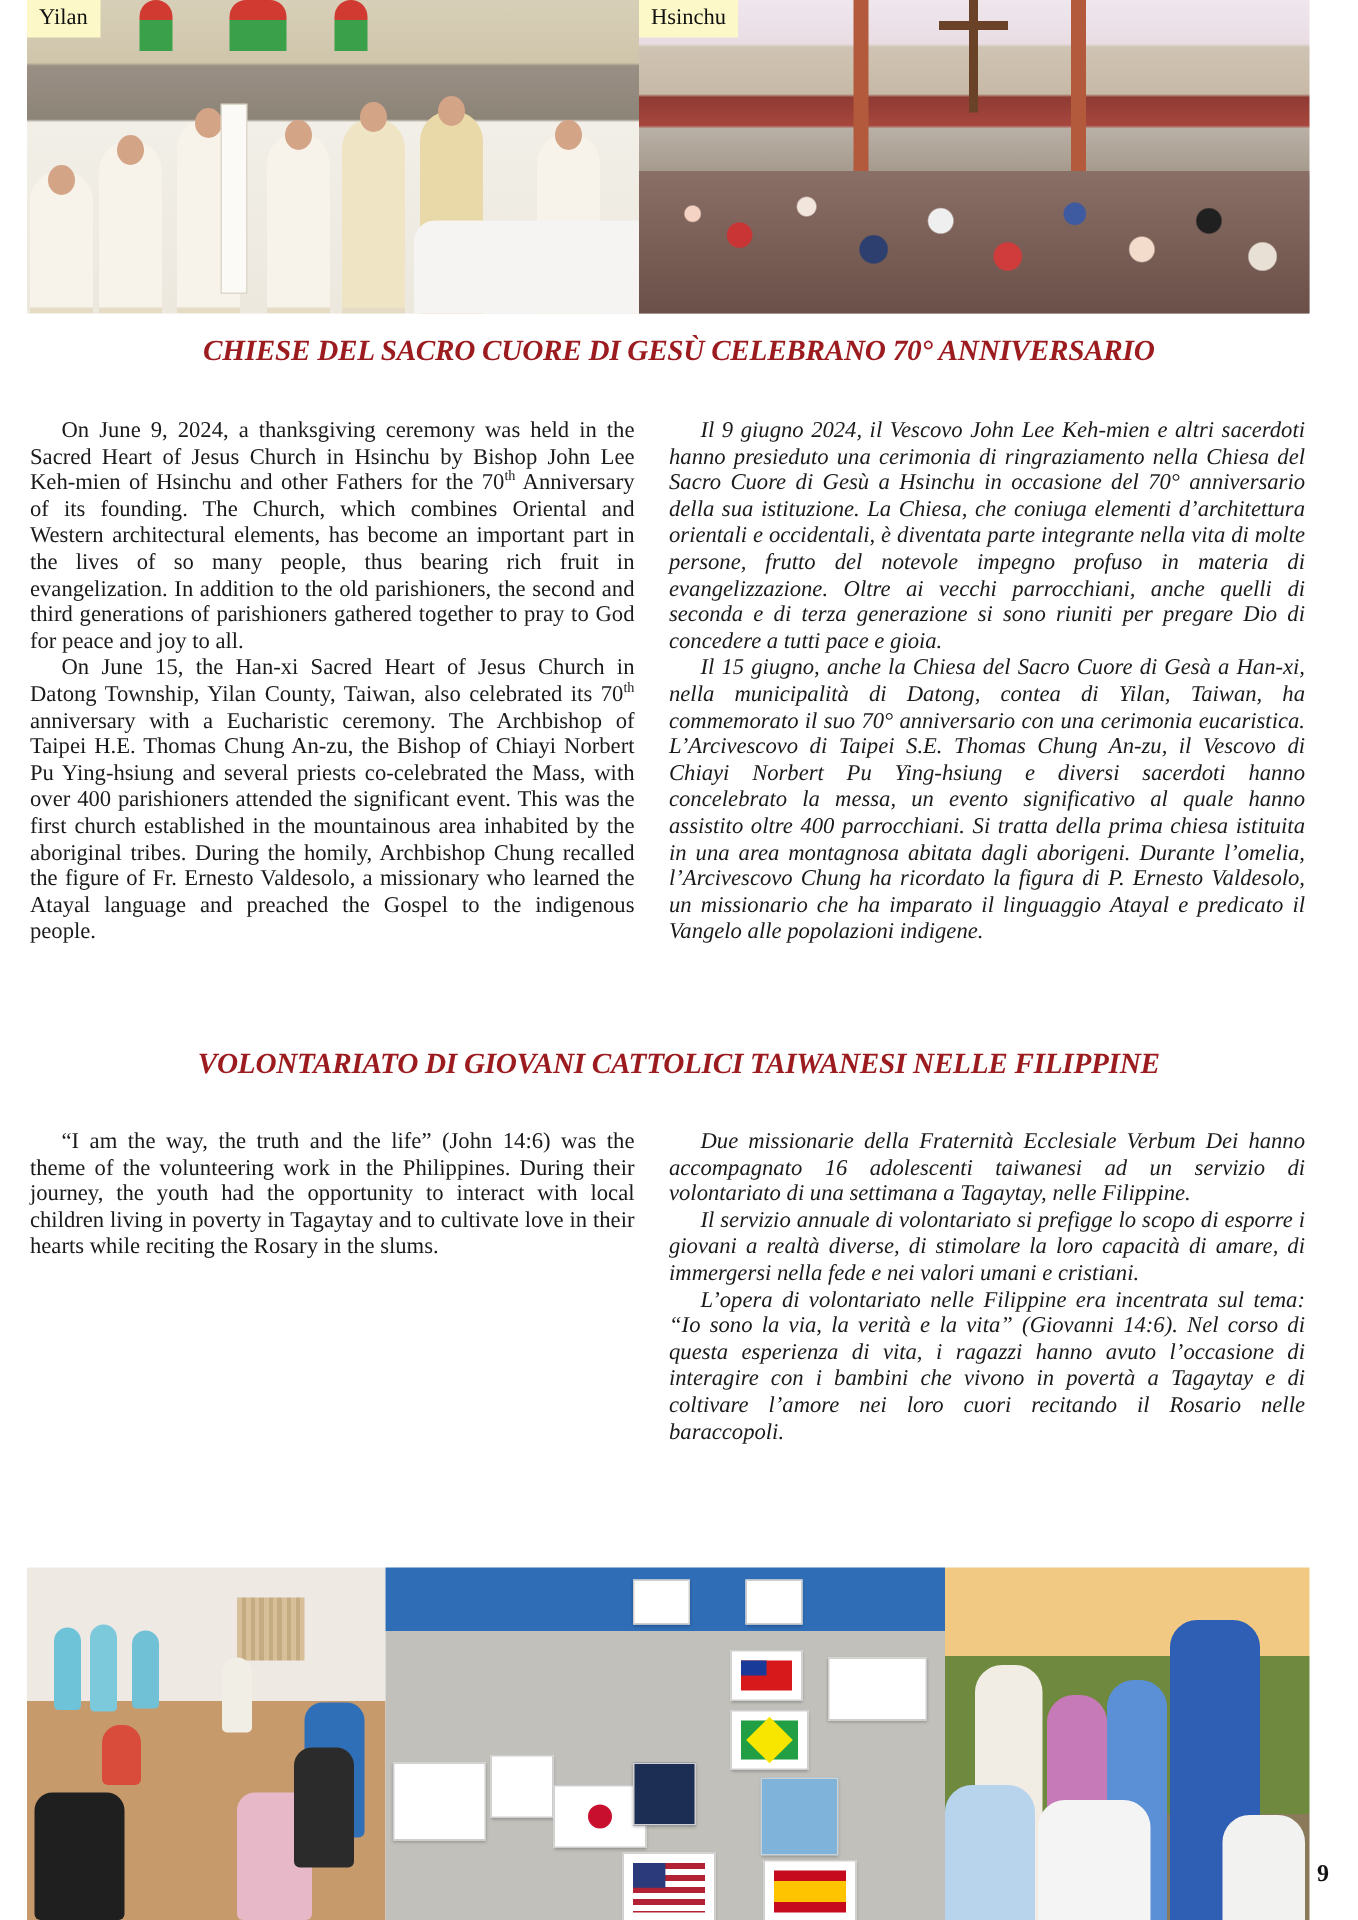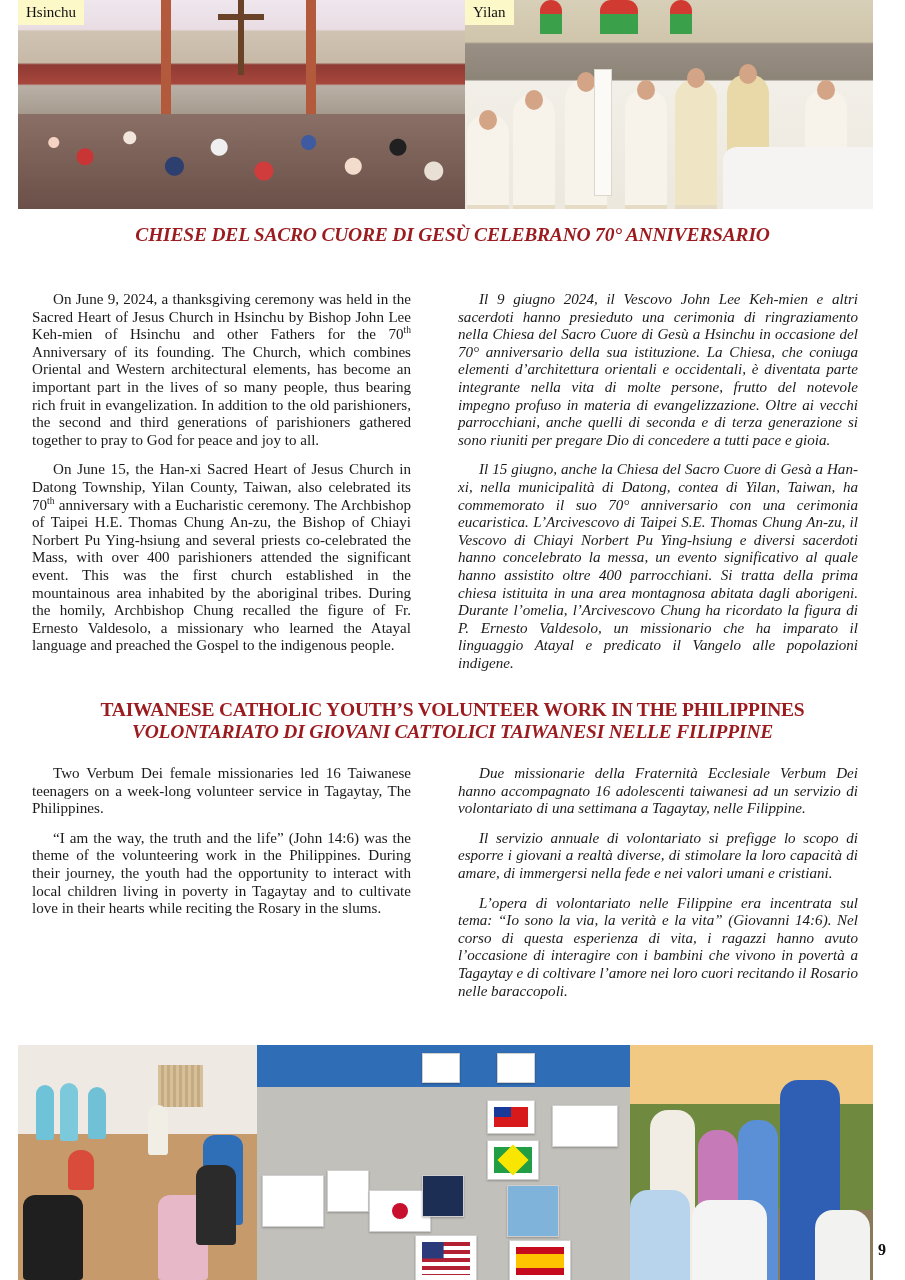--- a/index.html
+++ b/index.html
@@ -186,48 +186,40 @@
     .headline sup { font-size: 12px; line-height: 0; vertical-align: 7px; }
 
     .column {
       position: absolute;
       font-size: 15.1px;
       line-height: 17.6px;
       text-align: justify;
       hyphens: none;
     }
     .column p {
-      margin: 12px;
+      margin: 0;
       text-indent: 21px;
     }
     .column.en { left: 20px; width: 403px; }
     .column.it { left: 446px; width: 424px; font-style: italic; }
     .column sup { font-size: 9.5px; line-height: 0; vertical-align: 6px; }
 
     .page-number {
       position: absolute;
       left: 878px;
       top: 1241px;
       font-size: 16px;
       font-weight: bold;
       color: #111;
     }
   </style>
 </head>
 <body>
 
 <div class="photo-strip top">
-  <div class="photo ph-hsinchu" role="img" aria-label="Parishioners gathered inside Sacred Heart of Jesus Church, Hsinchu">
-    <div class="pillar" style="left:143px"></div>
-    <div class="pillar" style="left:288px"></div>
-    <div class="cross-v"></div>
-    <div class="cross-h"></div>
-    <div class="crowd"></div>
-    <span class="photo-label">Hsinchu</span>
-  </div>
   <div class="photo ph-yilan" role="img" aria-label="Archbishop and priests celebrating Mass in Han-xi church, Yilan">
     <div class="window" style="left:75px"></div>
     <div class="window" style="left:135px;width:38px"></div>
     <div class="window" style="left:205px"></div>
     <div class="figure" style="left:2px;height:95px"></div>
     <div class="figure" style="left:48px;height:115px"></div>
     <div class="figure" style="left:100px;height:130px"></div>
     <div class="figure" style="left:160px;height:120px"></div>
     <div class="figure" style="left:210px;height:130px;background:#efe4c4"></div>
     <div class="figure" style="left:262px;height:135px;background:#e9d9a8"></div>
@@ -236,43 +228,49 @@
     <div class="head" style="left:60px;top:90px"></div>
     <div class="head" style="left:112px;top:72px"></div>
     <div class="head" style="left:172px;top:80px"></div>
     <div class="head" style="left:222px;top:68px"></div>
     <div class="head" style="left:274px;top:64px"></div>
     <div class="head" style="left:352px;top:80px"></div>
     <div class="candle"></div>
     <div class="altar"></div>
     <span class="photo-label">Yilan</span>
   </div>
+  <div class="photo ph-hsinchu" role="img" aria-label="Parishioners gathered inside Sacred Heart of Jesus Church, Hsinchu">
+    <div class="pillar" style="left:143px"></div>
+    <div class="pillar" style="left:288px"></div>
+    <div class="cross-v"></div>
+    <div class="cross-h"></div>
+    <div class="crowd"></div>
+    <span class="photo-label">Hsinchu</span>
+  </div>
 </div>
 
 <h1 class="headline" style="top:224px;margin:0">
   <span class="it">CHIESE DEL SACRO CUORE DI GESÙ CELEBRANO 70° ANNIVERSARIO</span>
 </h1>
 
 <div class="column en" style="top:279px">
   <p><span>On June 9, 2024, a thanksgiving ceremony was held in the Sacred Heart of Jesus Church in Hsinchu by Bishop John Lee Keh-mien of Hsinchu and other Fathers for the 70</span><sup>th</sup><span> Anniversary of its founding. The Church, which combines Oriental and Western architectural elements, has become an important part in the lives of so many people, thus bearing rich fruit in evangelization. In addition to the old parishioners, the second and third generations of parishioners gathered together to pray to God for peace and joy to all.</span></p>
   <p><span>On June 15, the Han-xi Sacred Heart of Jesus Church in Datong Township, Yilan County, Taiwan, also celebrated its 70</span><sup>th</sup><span> anniversary with a Eucharistic ceremony. The Archbishop of Taipei H.E. Thomas Chung An-zu, the Bishop of Chiayi Norbert Pu Ying-hsiung and several priests co-celebrated the Mass, with over 400 parishioners attended the significant event. This was the first church established in the mountainous area inhabited by the aboriginal tribes. During the homily, Archbishop Chung recalled the figure of Fr. Ernesto Valdesolo, a missionary who learned the Atayal language and preached the Gospel to the indigenous people.</span></p>
 </div>
 
 <div class="column it" style="top:279px">
   <p>Il 9 giugno 2024, il Vescovo John Lee Keh-mien e altri sacerdoti hanno presieduto una cerimonia di ringraziamento nella Chiesa del Sacro Cuore di Gesù a Hsinchu in occasione del 70° anniversario della sua istituzione. La Chiesa, che coniuga elementi d’architettura orientali e occidentali, è diventata parte integrante nella vita di molte persone, frutto del notevole impegno profuso in materia di evangelizzazione. Oltre ai vecchi parrocchiani, anche quelli di seconda e di terza generazione si sono riuniti per pregare Dio di concedere a tutti pace e gioia.</p>
   <p>Il 15 giugno, anche la Chiesa del Sacro Cuore di Gesà a Han-xi, nella municipalità di Datong, contea di Yilan, Taiwan, ha commemorato il suo 70° anniversario con una cerimonia eucaristica. L’Arcivescovo di Taipei S.E. Thomas Chung An-zu, il Vescovo di Chiayi Norbert Pu Ying-hsiung e diversi sacerdoti hanno concelebrato la messa, un evento significativo al quale hanno assistito oltre 400 parrocchiani. Si tratta della prima chiesa istituita in una area montagnosa abitata dagli aborigeni. Durante l’omelia, l’Arcivescovo Chung ha ricordato la figura di P. Ernesto Valdesolo, un missionario che ha imparato il linguaggio Atayal e predicato il Vangelo alle popolazioni indigene.</p>
 </div>
 
 <h1 class="headline" style="top:699px;margin:0">
-  <span class="en">TAIWANESE CATHOLIC YOUTH’S VOLUNTEER WORK IN THE PHILIPPINES</span>
   <span class="it">VOLONTARIATO DI GIOVANI CATTOLICI TAIWANESI NELLE FILIPPINE</span>
 </h1>
 
 <div class="column en" style="top:753px">
-  <p>Two Verbum Dei female missionaries led 16 Taiwanese teenagers on a week-long volunteer service in Tagaytay, The Philippines.</p>
   <p>“I am the way, the truth and the life” (John 14:6) was the theme of the volunteering work in the Philippines. During their journey, the youth had the opportunity to interact with local children living in poverty in Tagaytay and to cultivate love in their hearts while reciting the Rosary in the slums.</p>
 </div>
 
 <div class="column it" style="top:753px">
   <p>Due missionarie della Fraternità Ecclesiale Verbum Dei hanno accompagnato 16 adolescenti taiwanesi ad un servizio di volontariato di una settimana a Tagaytay, nelle Filippine.</p>
   <p>Il servizio annuale di volontariato si prefigge lo scopo di esporre i giovani a realtà diverse, di stimolare la loro capacità di amare, di immergersi nella fede e nei valori umani e cristiani.</p>
   <p>L’opera di volontariato nelle Filippine era incentrata sul tema: “Io sono la via, la verità e la vita” (Giovanni 14:6). Nel corso di questa esperienza di vita, i ragazzi hanno avuto l’occasione di interagire con i bambini che vivono in povertà a Tagaytay e di coltivare l’amore nei loro cuori recitando il Rosario nelle baraccopoli.</p>
 </div>
 
 <div class="photo-strip bottom">

